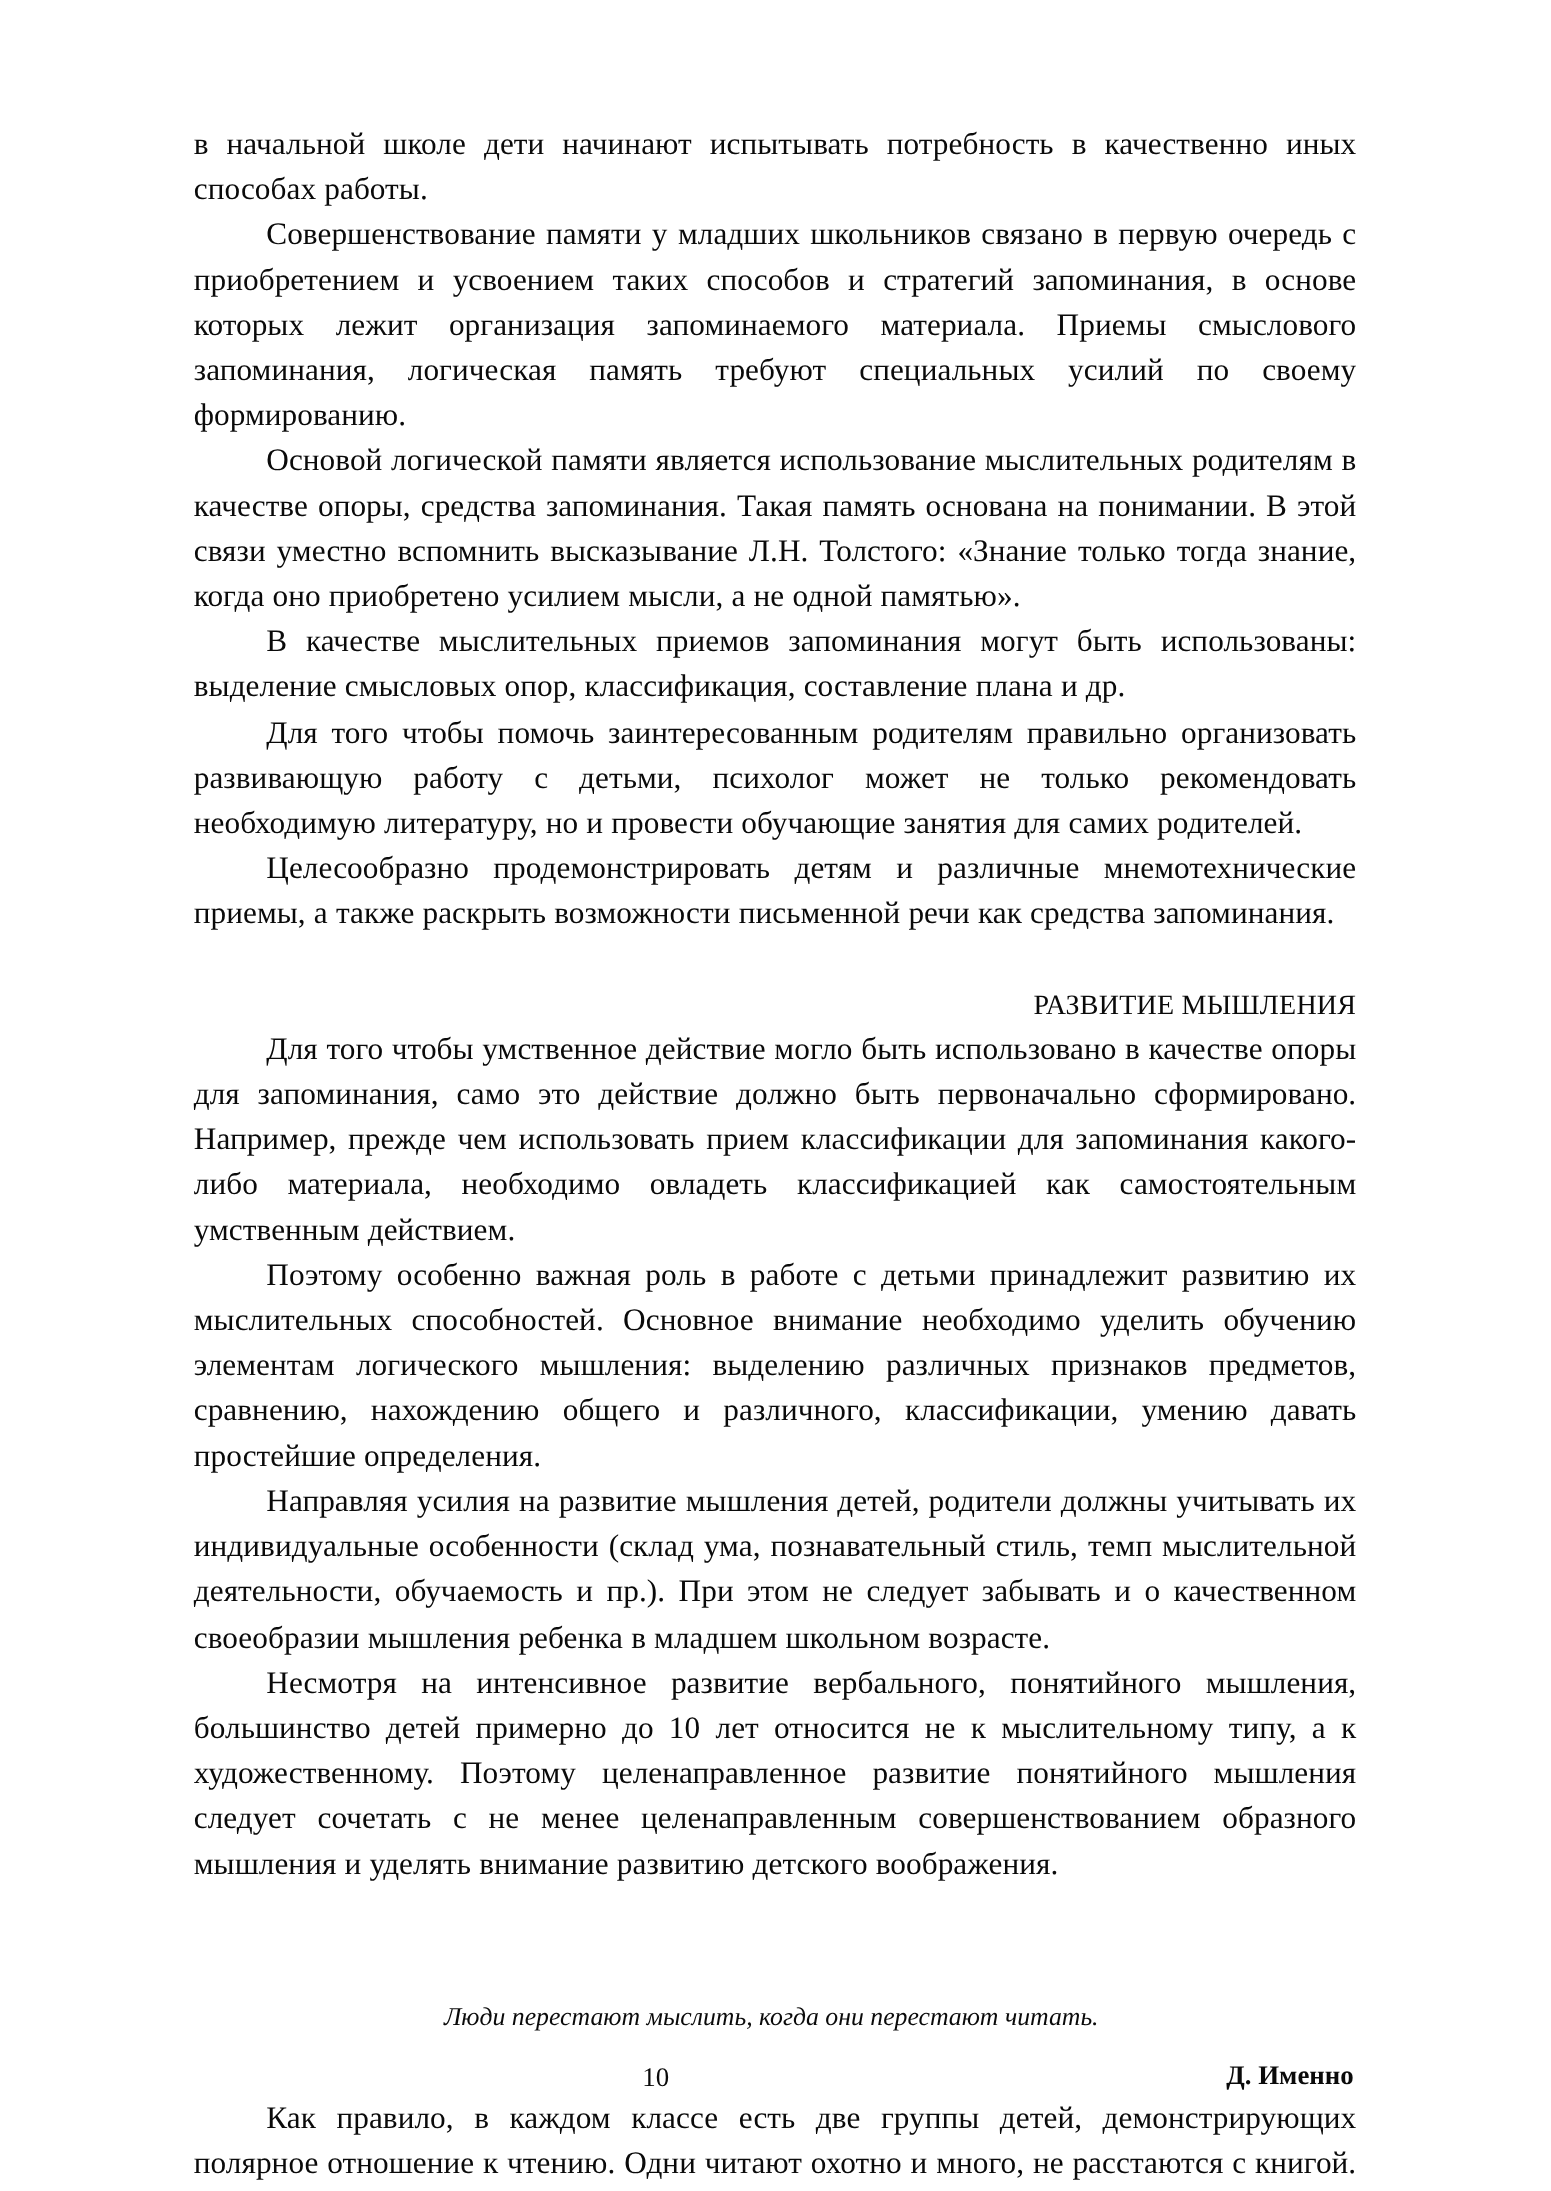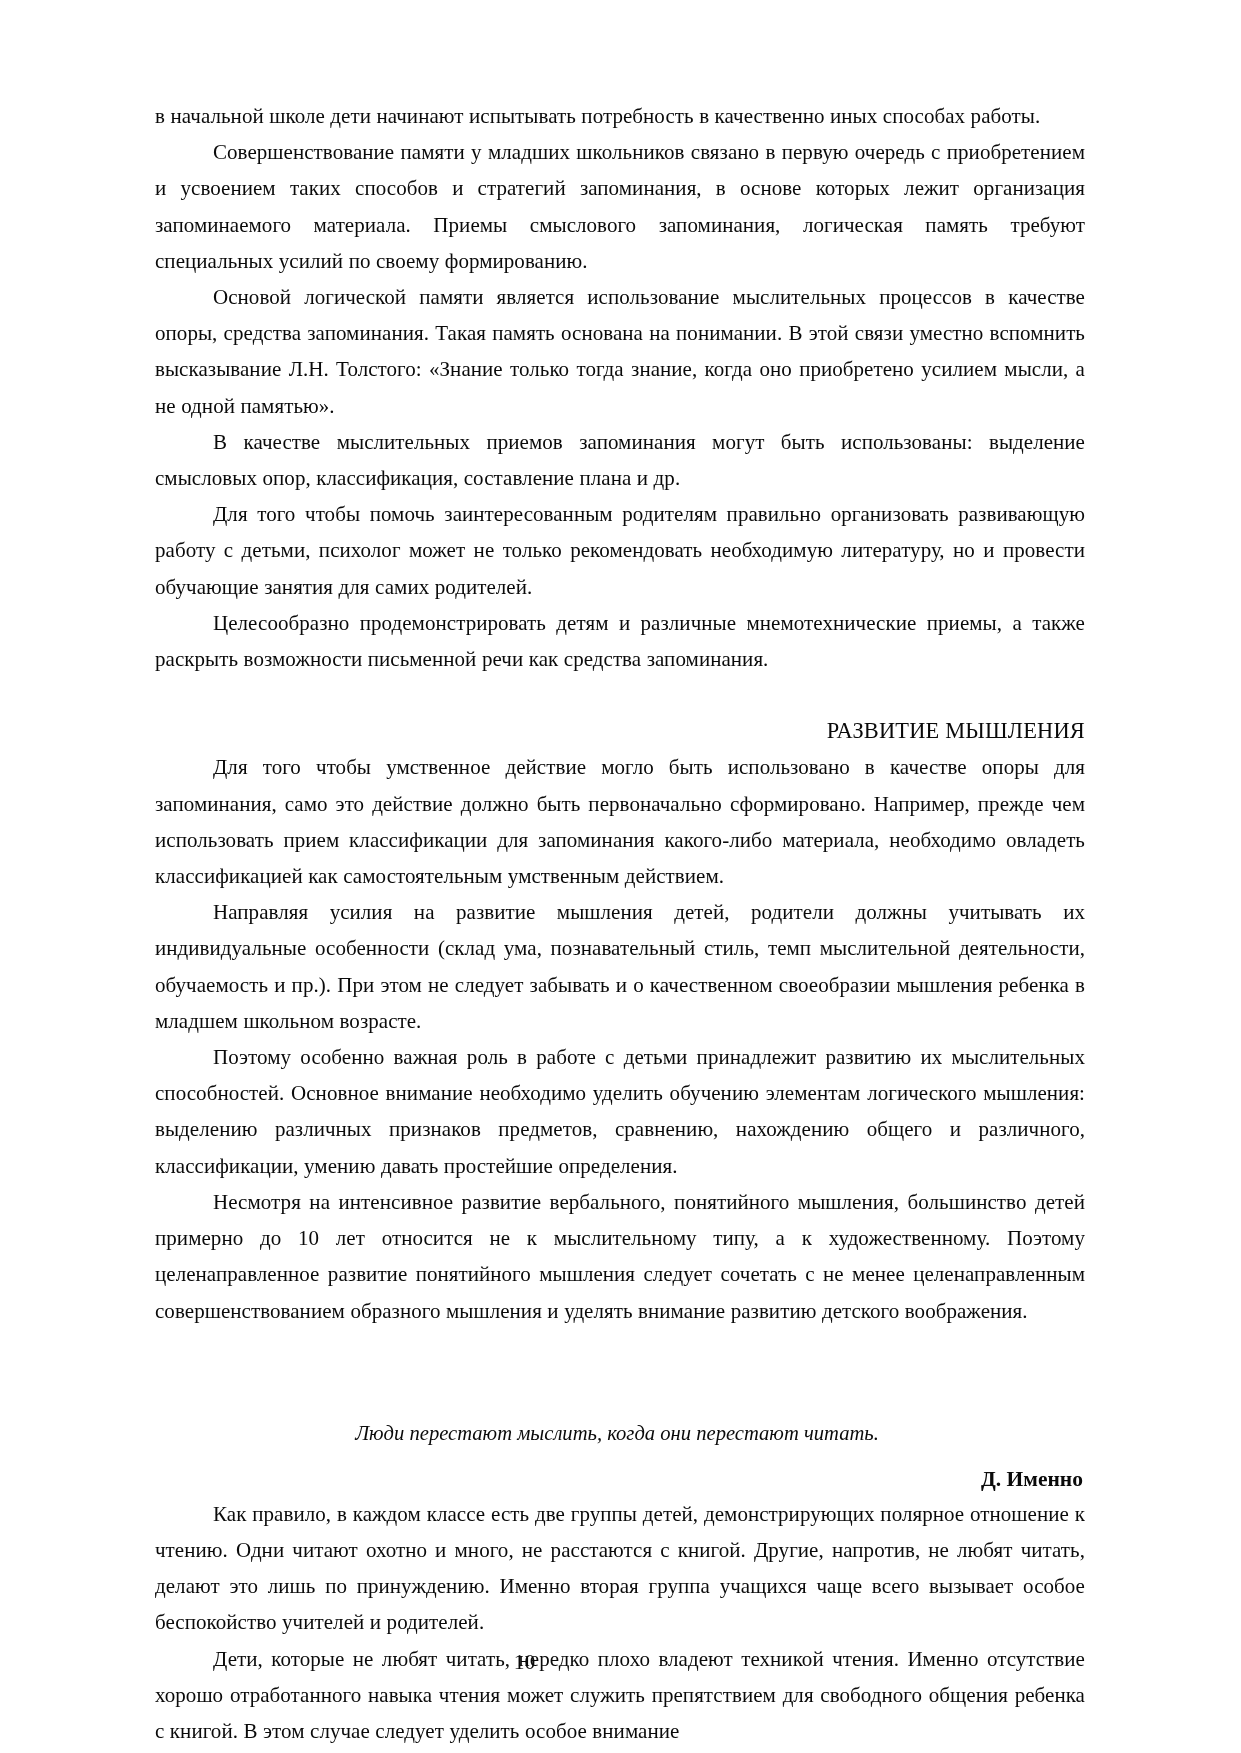--- a/index.html
+++ b/index.html
@@ -23,21 +23,21 @@
     background: #ffffff;
   }
   .content {
     position: absolute;
     left: 155px;
     top: 98px;
     width: 930px;
   }
   p.body-par {
     margin: 0;
-    font-size: 21px;
+    font-size: 25px;
     line-height: 36.2px;
     text-align: justify;
     text-indent: 58px;
     text-justify: inter-word;
     letter-spacing: 0.05px;
     word-spacing: 0.2px;
   }
   p.body-par.no-indent {
     text-indent: 0;
   }
@@ -82,32 +82,32 @@
   }
 </style>
 </head>
 <body>
 
 <div class="page">
   <div class="content">
 
     <p class="body-par no-indent last-line-flat">в начальной школе дети начинают испытывать потребность в качественно иных способах работы.</p>
     <p class="body-par last-line-flat">Совершенствование памяти у младших школьников связано в первую очередь с приобретением и усвоением таких способов и стратегий запоминания, в основе которых лежит организация запоминаемого материала. Приемы смыслового запоминания, логическая память требуют специальных усилий по своему формированию.</p>
-    <p class="body-par last-line-flat">Основой логической памяти является использование мыслительных процессов в качестве опоры, средства запоминания. Такая память основана на понимании. В этой связи уместно вспомнить высказывание Л.Н. Толстого: «Знание только тогда знание, когда оно приобретено усилием мысли, а не одной памятью».</p>
+    <p class="body-par last-line-flat">Основой логической памяти является использование мыслительных родителям в качестве опоры, средства запоминания. Такая память основана на понимании. В этой связи уместно вспомнить высказывание Л.Н. Толстого: «Знание только тогда знание, когда оно приобретено усилием мысли, а не одной памятью».</p>
     <p class="body-par last-line-flat">В качестве мыслительных приемов запоминания могут быть использованы: выделение смысловых опор, классификация, составление плана и др.</p>
     <p class="body-par last-line-flat">Для того чтобы помочь заинтересованным родителям правильно организовать развивающую работу с детьми, психолог может не только рекомендовать необходимую литературу, но и провести обучающие занятия для самих родителей.</p>
     <p class="body-par last-line-flat">Целесообразно продемонстрировать детям и различные мнемотехнические приемы, а также раскрыть возможности письменной речи как средства запоминания.</p>
 
     <div class="spacer-lg"></div>
 
     <h2 class="section-heading">РАЗВИТИЕ МЫШЛЕНИЯ</h2>
 
     <p class="body-par last-line-flat">Для того чтобы умственное действие могло быть использовано в качестве опоры для запоминания, само это действие должно быть первоначально сформировано. Например, прежде чем использовать прием классификации для запоминания какого-либо материала, необходимо овладеть классификацией как самостоятельным умственным действием.</p>
+    <p class="body-par last-line-flat">Поэтому особенно важная роль в работе с детьми принадлежит развитию их мыслительных способностей. Основное внимание необходимо уделить обучению элементам логического мышления: выделению различных признаков предметов, сравнению, нахождению общего и различного, классификации, умению давать простейшие определения.</p>
     <p class="body-par last-line-flat">Направляя усилия на развитие мышления детей, родители должны учитывать их индивидуальные особенности (склад ума, познавательный стиль, темп мыслительной деятельности, обучаемость и пр.). При этом не следует забывать и о качественном своеобразии мышления ребенка в младшем школьном возрасте.</p>
-    <p class="body-par last-line-flat">Поэтому особенно важная роль в работе с детьми принадлежит развитию их мыслительных способностей. Основное внимание необходимо уделить обучению элементам логического мышления: выделению различных признаков предметов, сравнению, нахождению общего и различного, классификации, умению давать простейшие определения.</p>
     <p class="body-par last-line-flat">Несмотря на интенсивное развитие вербального, понятийного мышления, большинство детей примерно до 10 лет относится не к мыслительному типу, а к художественному. Поэтому целенаправленное развитие понятийного мышления следует сочетать с не менее целенаправленным совершенствованием образного мышления и уделять внимание развитию детского воображения.</p>
 
     <div class="spacer-xl"></div>
 
 
     <div class="spacer-sm"></div>
 
     <p class="epigraph">Люди перестают мыслить,  когда они перестают читать.</p>
     <p class="epigraph-attr">Д. Именно</p>
 

